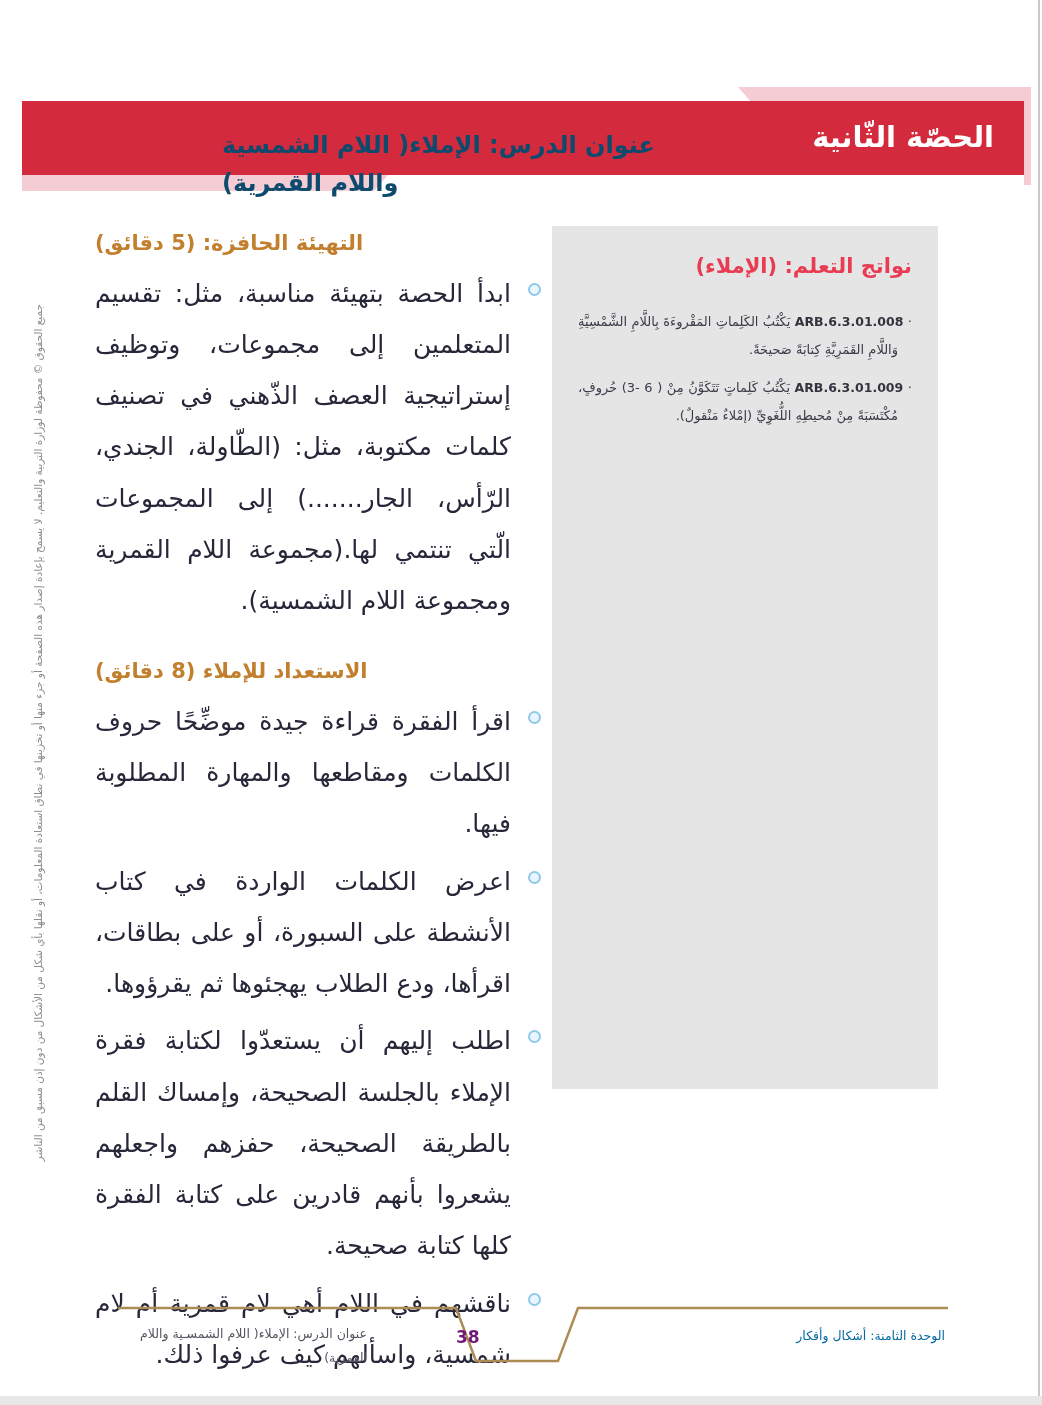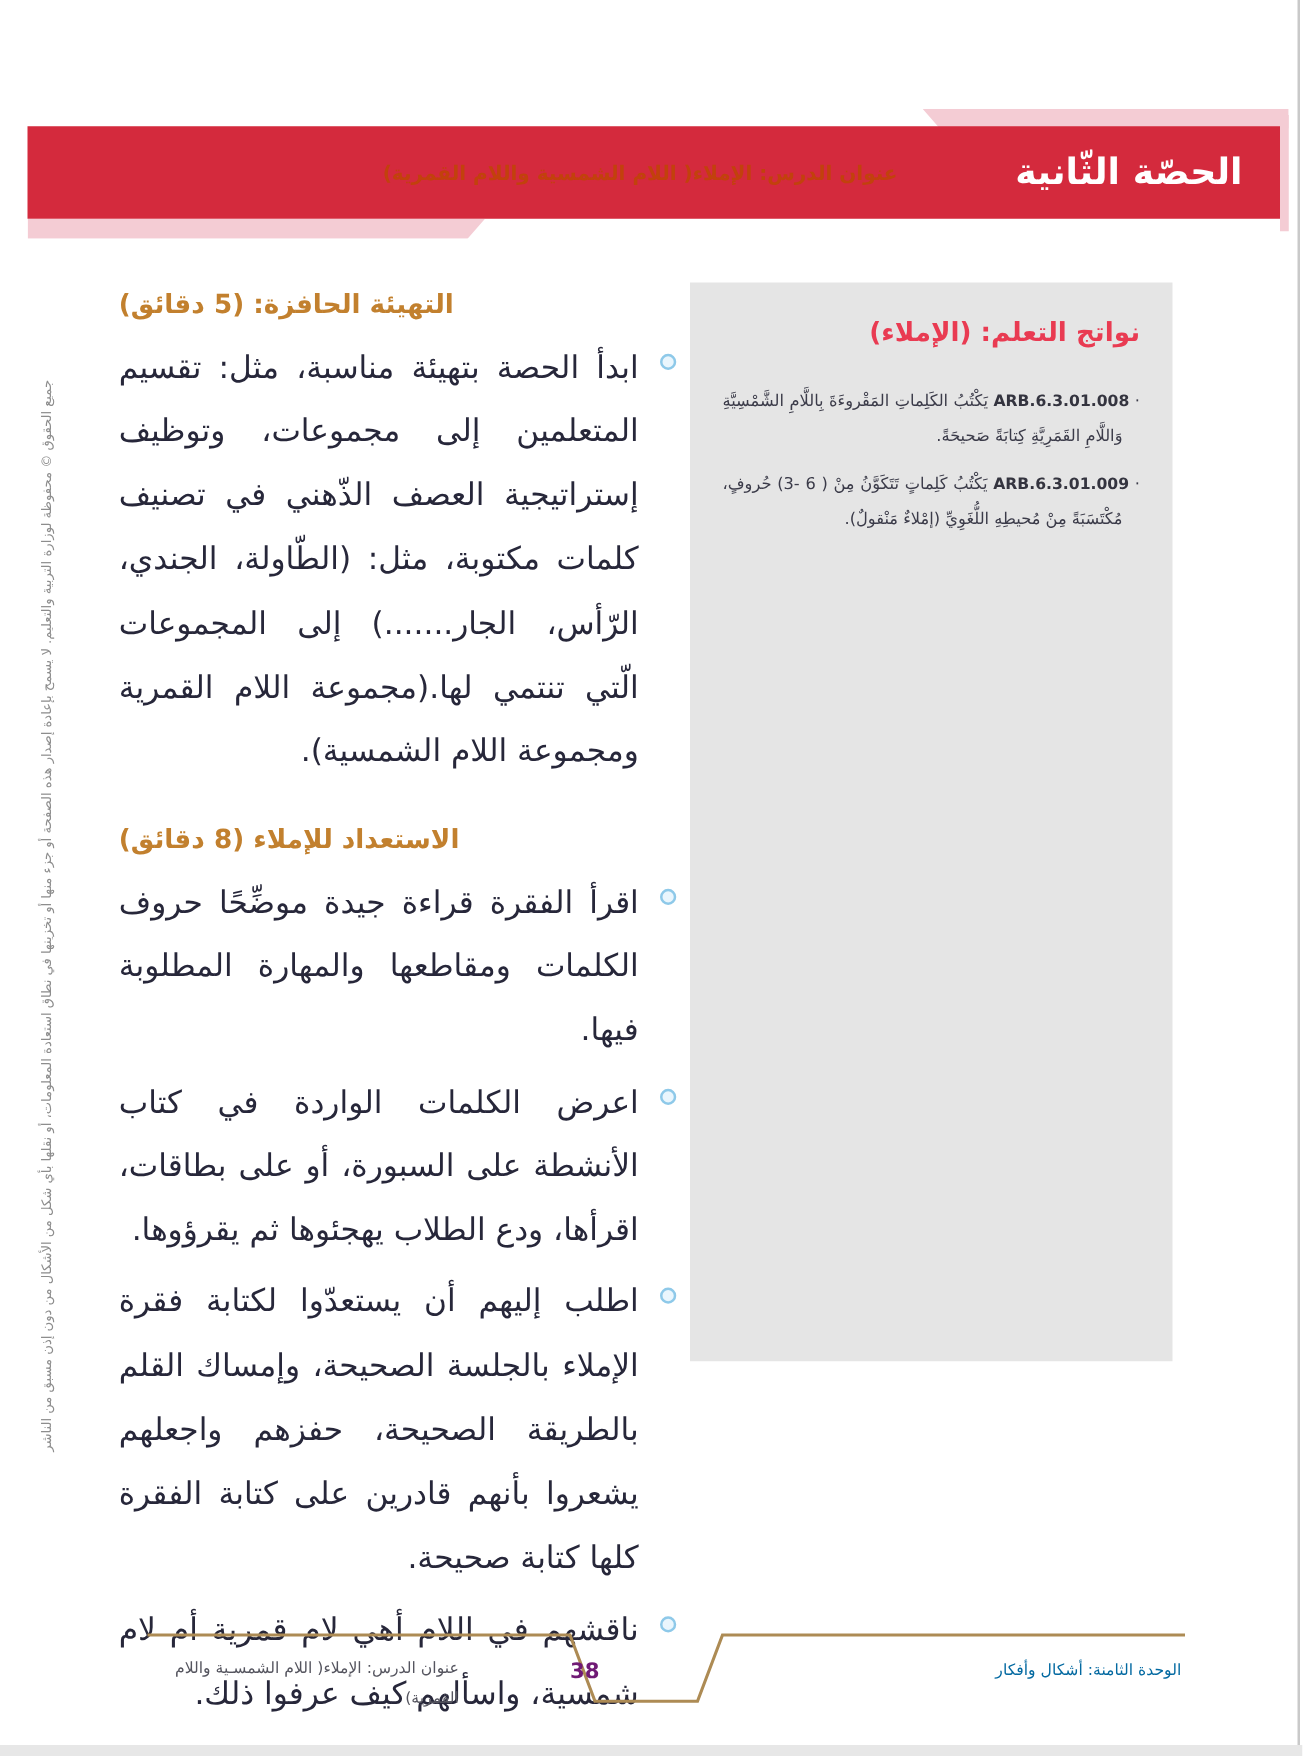--- a/index.html
+++ b/index.html
@@ -13,22 +13,22 @@
 
   
   .pink-top{position:absolute;left:738px;top:87px;width:293px;height:16px;background:#f4ccd4;
     clip-path:polygon(0 0,100% 0,100% 100%,14px 100%);}
   .pink-right{position:absolute;left:1024px;top:92px;width:7px;height:93px;background:#f4ccd4;}
   .red-band{position:absolute;left:22px;top:101px;width:1002px;height:74px;background:#d42a3d;}
   .pink-bottom{position:absolute;left:22px;top:175px;width:366px;height:16px;background:#f4ccd4;
     clip-path:polygon(0 0,100% 0,calc(100% - 14px) 100%,0 100%);}
   .session-title{position:absolute;left:742px;top:114px;width:252px;text-align:right;
     direction:rtl;color:#ffffff;font-weight:bold;font-size:29px;line-height:1.6;}
-  .lesson-title{position:absolute;left:222px;top:126px;width:496px;text-align:right;
-    direction:rtl;color:#c2410c;font-weight:bold;font-size:16px;line-height:1.6;}
+  .lesson-title{position:absolute;left:222px;top:126px;width:496px;text-align:left;
+    direction:rtl;color:#0c4a6e;font-weight:bold;font-size:24px;line-height:1.6;}
 
   
   .copyright{position:absolute;left:-357px;top:693px;width:794px;height:16px;
     transform:rotate(-90deg);direction:rtl;text-align:center;
     font-size:10.5px;color:#8d8d8d;white-space:nowrap;}
 
   
   .col-left{position:absolute;left:95px;top:228px;width:452px;direction:rtl;color:#27273a;}
   .sec-heading{color:#c2802e;font-weight:bold;font-size:21px;line-height:1.5;margin:0 0 8px 0;text-align:left;}
   .sec{margin:0 0 30px 0;}

